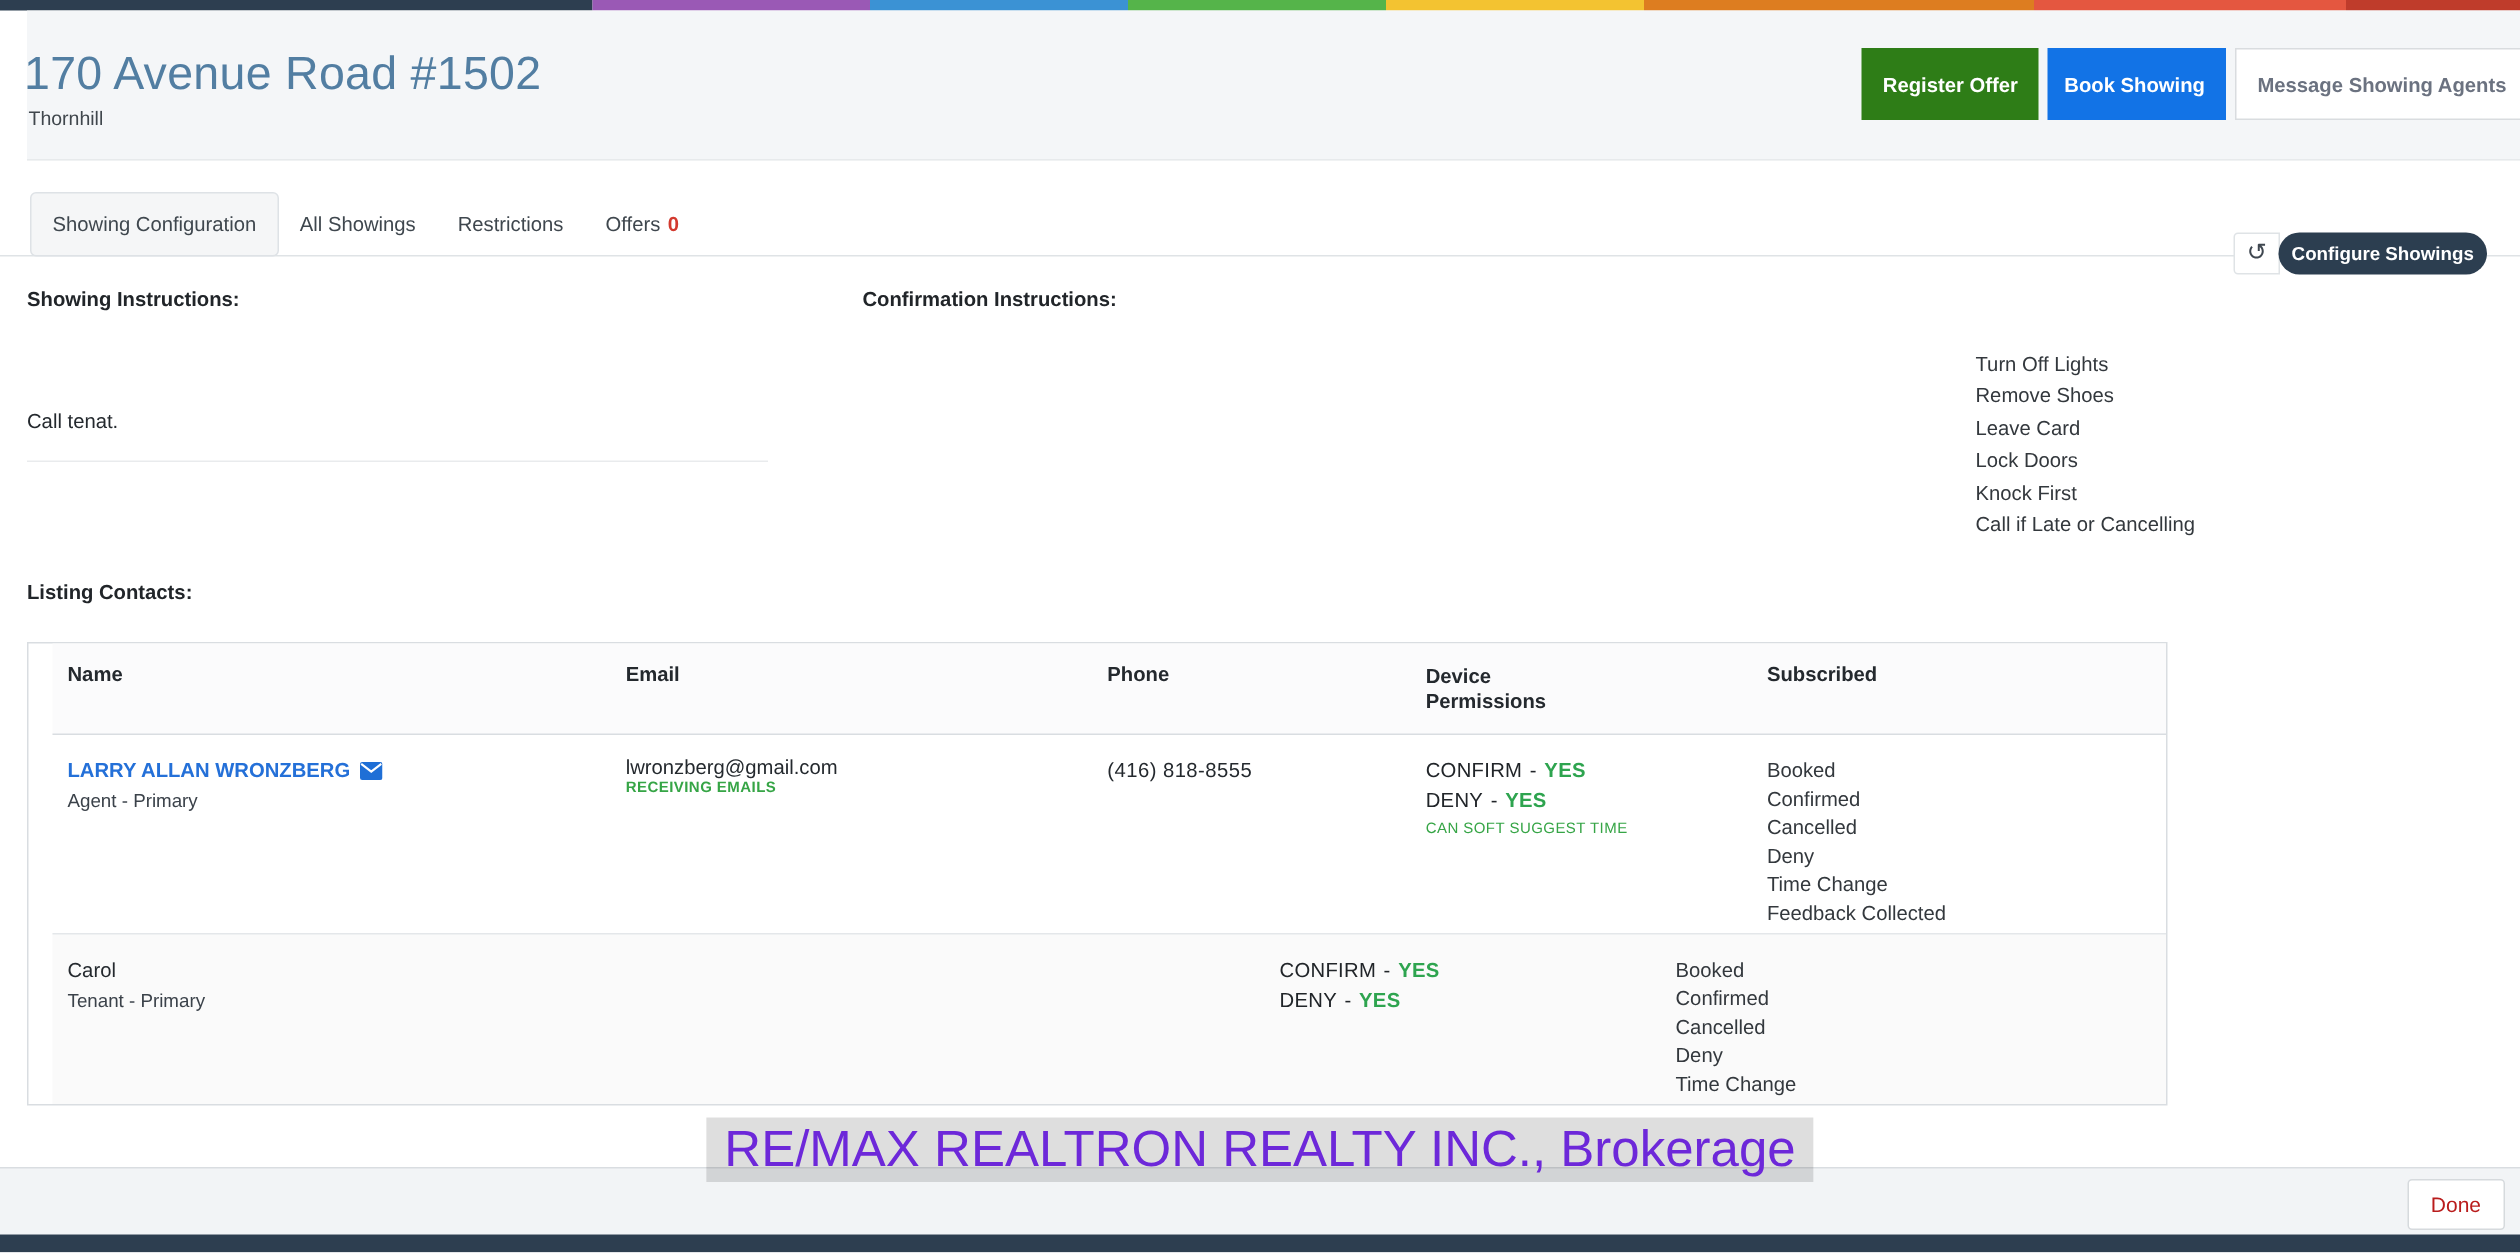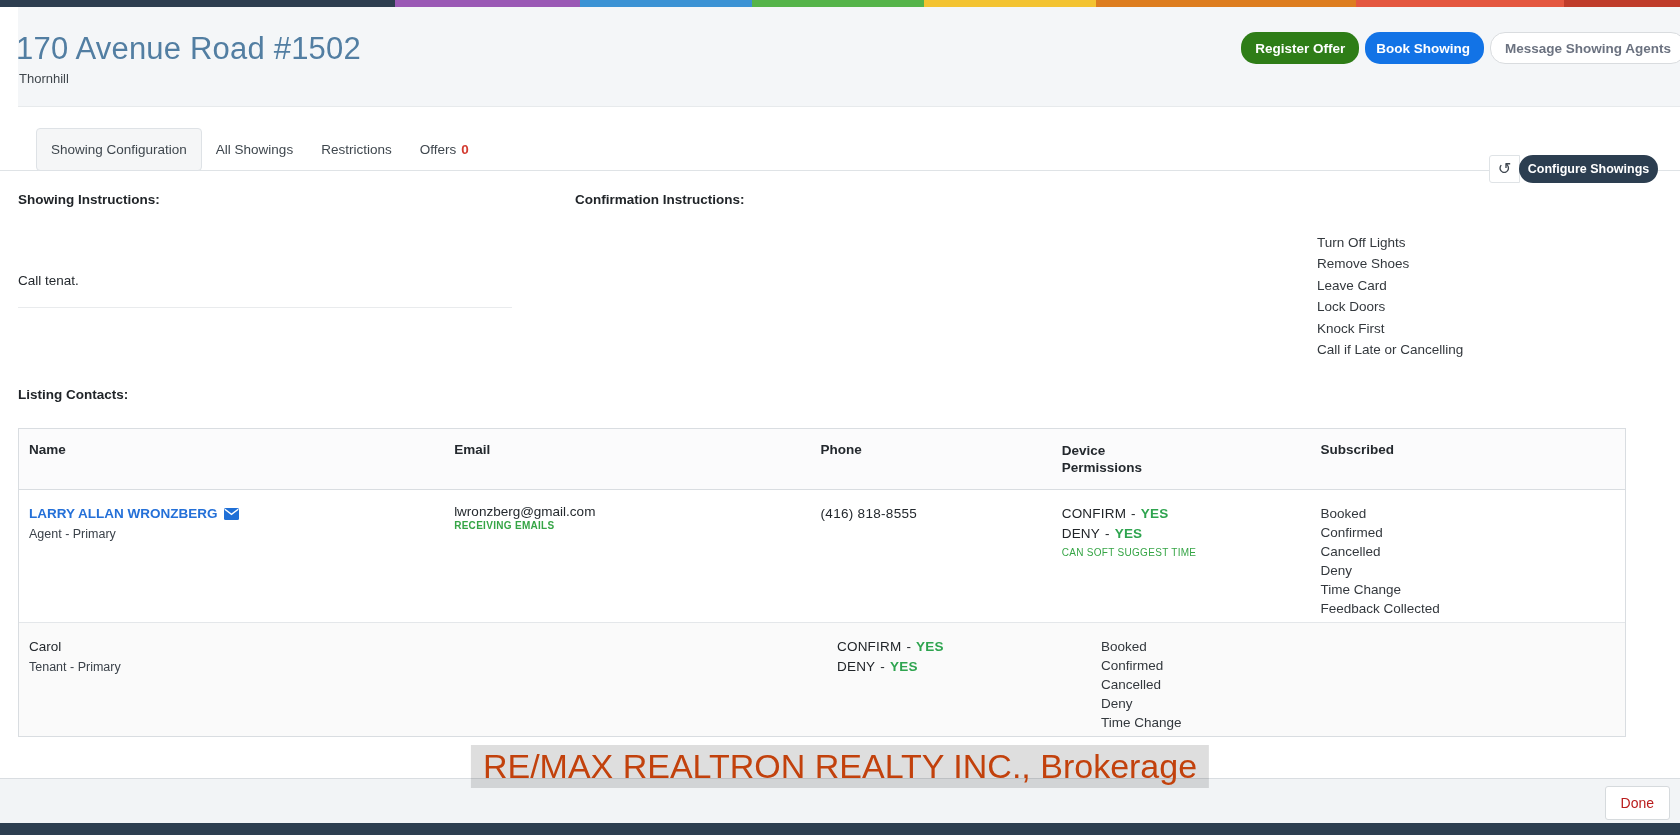--- a/index.html
+++ b/index.html
@@ -10,29 +10,29 @@
   .stripe { position:absolute; top:0; left:0; width:1680px; height:7px; display:flex; }
   .stripe span { height:7px; display:block; }
 
   
   .header-band { position:absolute; top:7px; left:0; width:1680px; height:100px;
                  background:#f4f6f8; border-bottom:1px solid #e7eaec;margin-left:18px; }
   .page-title { position:absolute; left:-2px; top:24px; font-size:31px; font-weight:400;
                 color:#527ea2; letter-spacing:.2px; white-space:nowrap; }
   .page-subtitle { position:absolute; left:1px; top:64px; font-size:13px; color:#40474d; }
   .header-actions { position:absolute; top:25px; right:12px; display:flex; gap:6px; }
-  .btn { height:32px; padding:0 14px; border:none; border-radius:15px; font-size:13.5px;
+  .btn { height:48px; padding:0 14px; border:none; border-radius:0; font-size:13.5px;
          font-weight:700; cursor:pointer; white-space:nowrap; }
   .btn-green { color:#fff; }
   .btn-blue  { color:#fff; }
   .btn-light { background:#fff; color:#6b7280; font-weight:600; border:1px solid #d9dcdf; }
 
   
   .tab-underline { position:absolute; top:170px; left:0; width:1680px; height:1px; background:#dfe3e6; }
-  .tabbar { position:absolute; top:128px; left:36px; height:43px; display:flex; z-index:2; }
+  .tabbar { position:absolute; top:128px; left:20px; height:43px; display:flex; z-index:2; }
   .tab { display:flex; align-items:center; padding:0 14px; font-size:13.5px; color:#3f474e;
          cursor:pointer; gap:5px; }
   .tab.active { background:#f5f6f7; border:1px solid #dee2e6; border-radius:4px; }
   .badge-red { color:#d33a2f; font-weight:700; }
 
   
   .history-btn { position:absolute; left:1489px; top:155px; width:31px; height:28px;
                  background:#fff; border:1px solid #dfe3e6; border-radius:3px 0 0 3px;
                  font-size:16px; color:#3f4750; cursor:pointer; z-index:3; line-height:26px; }
   .configure-btn { position:absolute; left:1519px; top:155px; width:139px; height:28px;
@@ -42,22 +42,22 @@
   
   .sec-heading { position:absolute; font-size:13.5px; font-weight:700; color:#212529; }
   .sec-body { position:absolute; font-size:13.5px; color:#24292e; }
   .hr-line { position:absolute; height:1px; background:#e9ebed; }
   .conf-lines { position:absolute; left:575px; top:229px; font-size:13.5px; color:#24292e; }
   .conf-lines div { line-height:21.5px; }
   .checklist { position:absolute; left:1317px; top:232px; font-size:13.5px; color:#33383d; }
   .checklist div { line-height:21.4px; }
 
   
-  .table { position:absolute; left:18px; top:428px; width:1608px; background:#fff;
-           border:1px solid #d9dde1; font-size:13.5px; color:#24292e; }
+  .table { position:absolute; left:18px; top:428px; width:1427px; background:#fff;
+           border:1px solid #d9dde1; font-size:13.5px; color:#24292e;padding-left:16px; }
   .thead { display:flex; background:#fbfbfc; border-bottom:1px solid #d9dde1; min-height:59px; }
   .th { padding:13px 10px; font-weight:700; }
   .th-wrap { display:inline-block; width:94px; line-height:17px; }
   .trow { display:flex; }
   .trow + .trow { border-top:1px solid #e4e7ea; }
   .row2 { background:#fafafa; }
   .td { padding:14px 10px 4px 10px; }
   .col-name  { width:434px; }
   .col-email { width:374px; }
   .col-phone { width:246px; }
@@ -72,21 +72,21 @@
   .phone-label { font-weight:700; line-height:19px; }
   .perm-line { line-height:20px; letter-spacing:.2px; }
   .pk { color:#212529; }
   .pdash { margin:0 5px; color:#212529; }
   .pv { color:#2ea44f; font-weight:700; }
   .sm-note { margin-top:3px; font-size:10px; color:#36a546; letter-spacing:.3px; }
   .sub-item { line-height:19px; color:#33383d; }
 
   
   .watermark { position:absolute; top:745px; left:50%; transform:translateX(-50%);
-               font-size:34px; color:#c2410c; background:rgba(0,0,0,0.13);
+               font-size:34px; color:#6d28d9; background:rgba(0,0,0,0.13);
                padding:2px 12px; white-space:nowrap; z-index:6; }
 
   
   .footer { position:absolute; left:0; top:778px; width:1680px; height:45px;
             background:#f2f4f6; border-top:1px solid #d9dde1; }
   .done-btn { position:absolute; right:10px; top:7px; height:34px; padding:0 15px;
               background:#fff; border:1px solid #d6dadd; border-radius:3px;
               font-size:14px; color:#b91c1c; cursor:pointer; }
   .bottom-bar { position:absolute; left:0; bottom:0; width:1680px; height:12px; }
 

